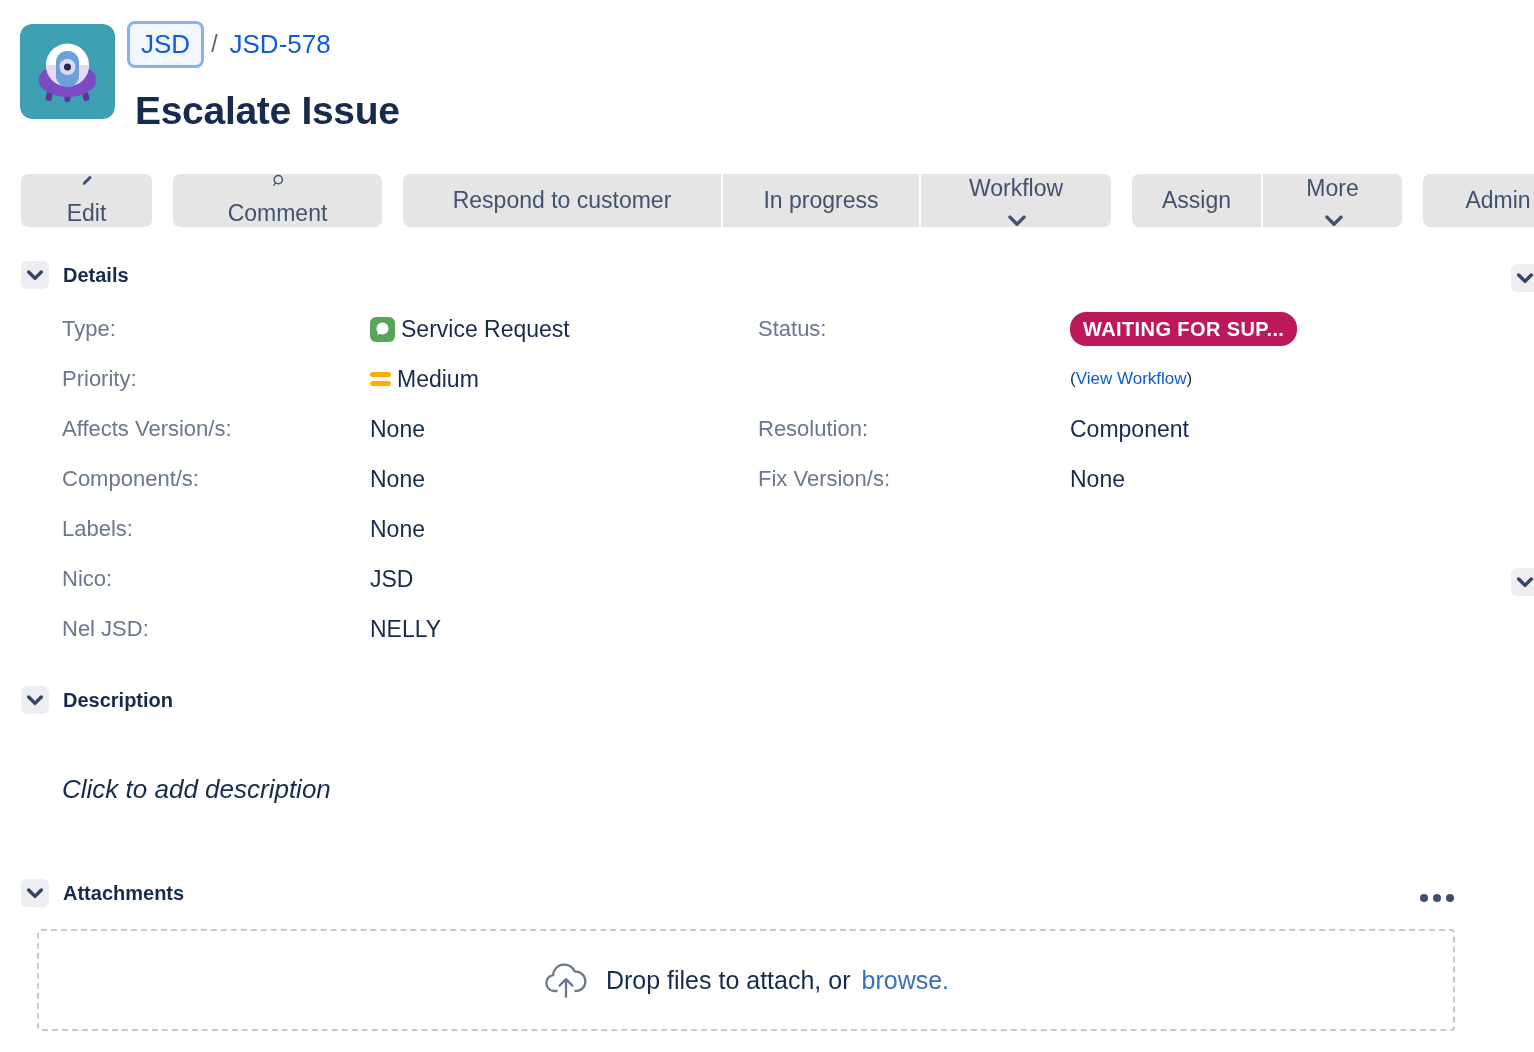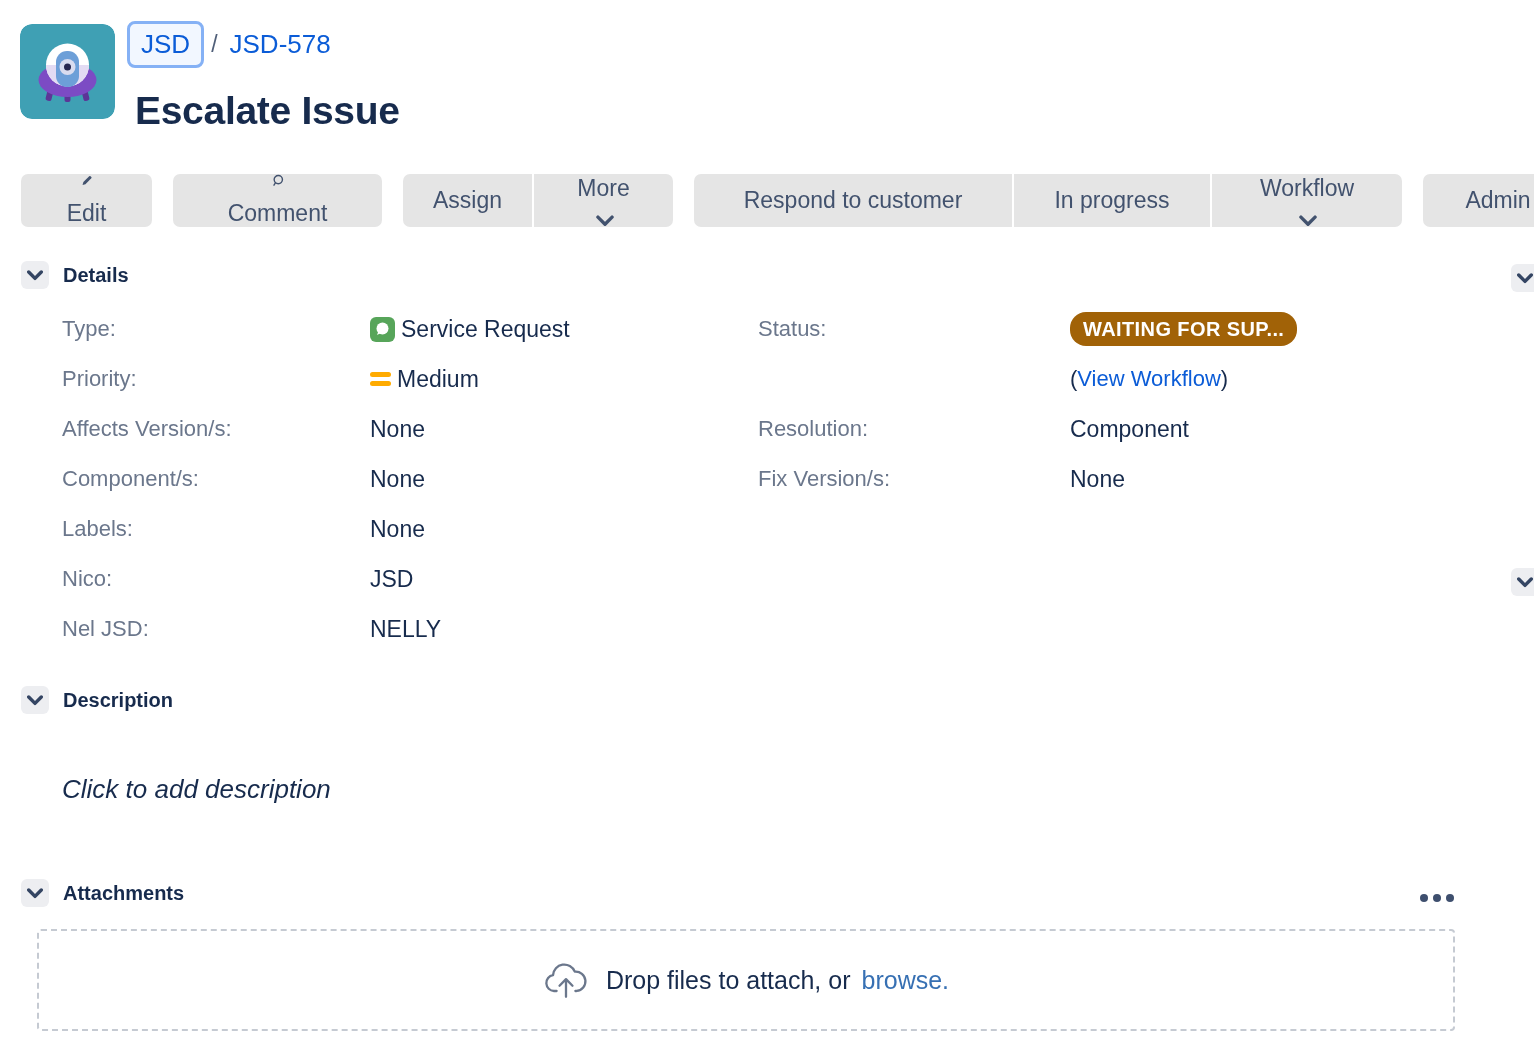--- a/index.html
+++ b/index.html
@@ -61,24 +61,24 @@
   .col-right { width: 700px; }
   .frow { height: 50px; display: flex; align-items: center; }
   .flabel { font-size: 22px; color: #6B778C; flex: none; }
   .col-left .flabel { width: 308px; }
   .col-right .flabel { width: 312px; }
   .fval { font-size: 23px; color: #172B4D; display: flex; align-items: center; gap: 6px; }
   .type-icon { width: 25px; height: 25px; flex: none; }
   .prio-icon { display: flex; flex-direction: column; gap: 4px; width: 21px; flex: none; }
   .prio-icon span { display: block; height: 5px; border-radius: 2.5px; background: #FFAB00; }
   .status-badge {
-    background: #a16207; color: #ffffff; font-weight: 700; font-size: 20px;
+    background: #be185d; color: #ffffff; font-weight: 700; font-size: 20px;
     letter-spacing: 0.4px; padding: 6px 13px 5px; border-radius: 16px; white-space: nowrap;
   }
-  .vw-row { font-size: 22px; color: #172B4D; }
+  .vw-row { font-size: 17px; color: #172B4D; }
   .vw-link { color: #0B5CD7; text-decoration: none; cursor: pointer; }
   
   .desc-placeholder {
     position: absolute; left: 62px; top: 774px;
     font-size: 26px; font-style: italic; color: #172B4D; cursor: pointer;
   }
   
   .dots-menu {
     position: absolute; left: 1416px; top: 890px;
     display: flex; gap: 5px; align-items: center; cursor: pointer;
@@ -128,40 +128,40 @@
 
   <button class="btn" style="width:209px">
     <svg width="24" height="24" viewBox="0 0 22 22">
       <circle cx="11.5" cy="9.5" r="7" fill="none" stroke="#42526E" stroke-width="2.4"></circle>
       <path d="M6.7 14.8 L4.2 19" stroke="#42526E" stroke-width="2.4" stroke-linecap="round"></path>
     </svg>
     <span>Comment</span>
   </button>
 
   <div class="btn-group">
-    <button class="btn" style="width:129px">
-      <span>Assign</span>
-    </button>
-    <button class="btn" style="width:139px">
-      <span>More</span>
+    <button class="btn" style="width:318px">
+      <span>Respond to customer</span>
+    </button>
+    <button class="btn" style="width:196px">
+      <span>In progress</span>
+    </button>
+    <button class="btn" style="width:190px">
+      <span>Workflow</span>
       <svg class="chev-sm" width="18" height="12" viewBox="0 0 14 9">
         <polyline points="1.5,1.5 7,7 12.5,1.5" fill="none" stroke="#42526E" stroke-width="2.6" stroke-linecap="round" stroke-linejoin="round"></polyline>
       </svg>
     </button>
   </div>
 
   <div class="btn-group">
-    <button class="btn" style="width:318px">
-      <span>Respond to customer</span>
-    </button>
-    <button class="btn" style="width:196px">
-      <span>In progress</span>
-    </button>
-    <button class="btn" style="width:190px">
-      <span>Workflow</span>
+    <button class="btn" style="width:129px">
+      <span>Assign</span>
+    </button>
+    <button class="btn" style="width:139px">
+      <span>More</span>
       <svg class="chev-sm" width="18" height="12" viewBox="0 0 14 9">
         <polyline points="1.5,1.5 7,7 12.5,1.5" fill="none" stroke="#42526E" stroke-width="2.6" stroke-linecap="round" stroke-linejoin="round"></polyline>
       </svg>
     </button>
   </div>
 
   <button class="btn" style="width:150px">
     <span>Admin</span>
   </button>
 </div>

